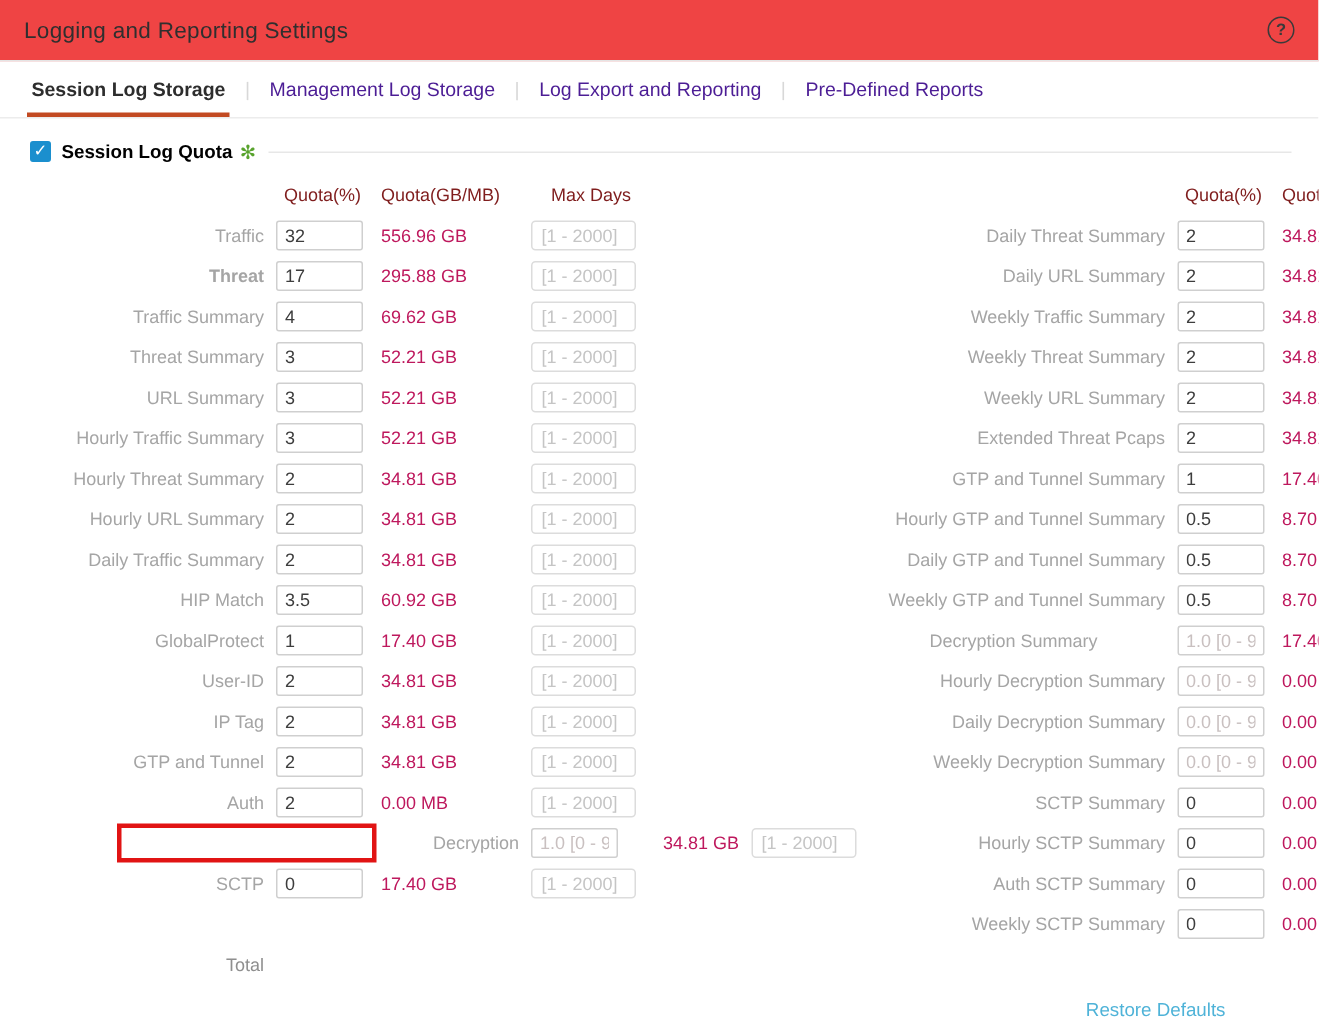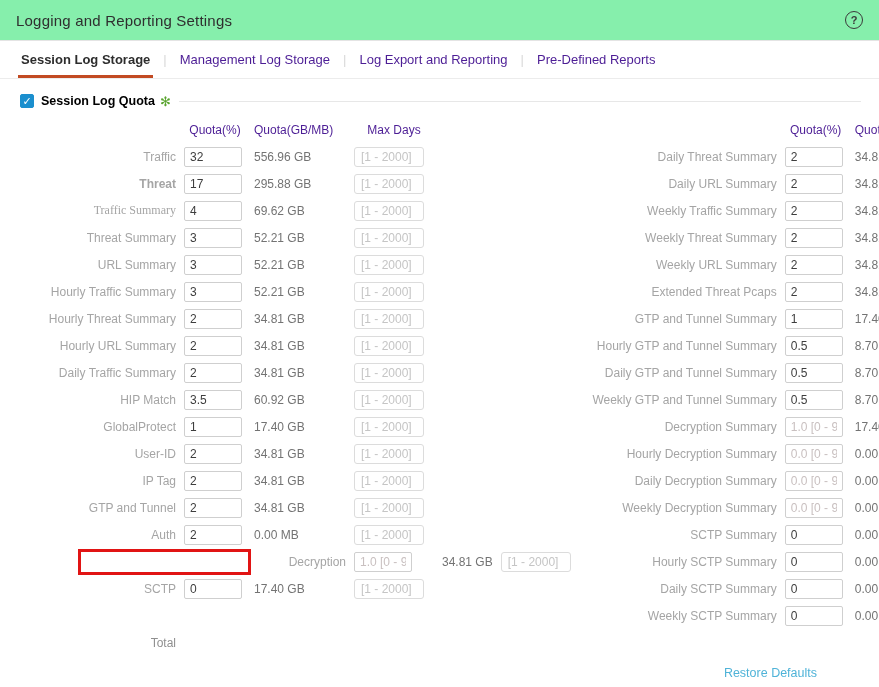--- a/index.html
+++ b/index.html
@@ -3,21 +3,21 @@
 <meta charset="utf-8">
 <style>
   * { box-sizing: border-box; }
   html,body { margin:0; padding:0; }
   body {
     width:879px; height:687px; background:#ffffff; overflow:hidden;
     font-family:"Liberation Sans", sans-serif;
   }
   
   .titlebar {
-    height:41px; background:#86efac; border-bottom:1px solid #e4e4e4;
+    height:41px; background:#ef4444; border-bottom:1px solid #e4e4e4;
     display:flex; align-items:center; justify-content:space-between; padding:0 16px;
   }
   .title { font-size:15px; color:#2f2f2f; font-weight:500; letter-spacing:.2px; }
   .help-icon {
     width:18px; height:18px; border:1.6px solid #3a3a3a; border-radius:50%;
     display:flex; align-items:center; justify-content:center;
     font-size:11px; font-weight:bold; color:#3a3a3a; cursor:pointer;
   }
   
   .tabbar {
@@ -37,29 +37,29 @@
     color:#fff; font-size:11px; line-height:13px; text-align:center; cursor:pointer; flex:0 0 auto;
   }
   .section-label { font-size:12.5px; font-weight:bold; color:#000000; margin:0 5px 0 7px; white-space:nowrap; }
   .gear { color:#58a32d; font-size:13px; line-height:1; margin-right:8px; }
   .legend-line { flex:1; height:1px; background:#e7e7e7; }
   
   .grids { display:flex; padding:6px 8px 0 26px; gap:4px; }
   .grid { display:grid; column-gap:8px; grid-auto-rows:27px; align-items:center; position:relative; }
   .grid.left  { grid-template-columns:150px 62px 92px 80px; }
   .grid.right { grid-template-columns:202px 62px 92px 80px; }
-  .col-head { font-size:12px; color:#4c1d95; align-self:center; white-space:nowrap; }
+  .col-head { font-size:12px; color:#7f1d1d; align-self:center; white-space:nowrap; }
   .col-head.c { text-align:center; }
   .row-label { font-size:12px; color:#a5a5a5; text-align:right; white-space:nowrap; overflow:hidden; }
   input.quota {
     width:58px; height:20px; border:1px solid #cfcfcf; border-radius:2px;
     font-size:12px; color:#3d3d3d; padding:0 5px; font-family:inherit; background:#fff;
   }
   input.quota::placeholder { color:#c9c0c0; }
-  .size { font-size:12px; color:#737373; white-space:nowrap; }
+  .size { font-size:12px; color:#be185d; white-space:nowrap; }
   input.maxdays {
     width:70px; height:20px; border:1px solid #dcdcdc; border-radius:3px;
     font-size:12px; color:#444; padding:0 6px; font-family:inherit; background:#fff;
   }
   input.maxdays::placeholder { color:#c5c5c5; }
   .red-box {
     grid-column:1 / 3; border:3px solid #e11414; height:26px;
     align-self:center; margin-left:52px; margin-right:-5px;
     pointer-events:none; z-index:2;
   }
@@ -99,21 +99,21 @@
     <div class="col-head">Quota(GB/MB)</div>
     <div class="col-head c">Max Days</div>
   <div class="row-label" style="grid-row: 2;">Traffic</div>
       <input class="quota" value="32" style="grid-row: 2;">
       <div class="size" style="grid-row: 2;">556.96 GB</div>
       <input class="maxdays" placeholder="[1 - 2000]" style="grid-row: 2;">
       <div class="row-label" style="grid-row: 3; font-weight: bold;">Threat</div>
       <input class="quota" value="17" style="grid-row: 3;">
       <div class="size" style="grid-row: 3;">295.88 GB</div>
       <input class="maxdays" placeholder="[1 - 2000]" style="grid-row: 3;">
-      <div class="row-label" style="grid-row: 4; font-family: Liberation Serif, serif;">Traffic Summary</div>
+      <div class="row-label" style="grid-row: 4;">Traffic Summary</div>
       <input class="quota" value="4" style="grid-row: 4;">
       <div class="size" style="grid-row: 4;">69.62 GB</div>
       <input class="maxdays" placeholder="[1 - 2000]" style="grid-row: 4;">
       <div class="row-label" style="grid-row: 5;">Threat Summary</div>
       <input class="quota" value="3" style="grid-row: 5;">
       <div class="size" style="grid-row: 5;">52.21 GB</div>
       <input class="maxdays" placeholder="[1 - 2000]" style="grid-row: 5;">
       <div class="row-label" style="grid-row: 6;">URL Summary</div>
       <input class="quota" value="3" style="grid-row: 6;">
       <div class="size" style="grid-row: 6;">52.21 GB</div>
@@ -197,39 +197,39 @@
       <div class="size" style="grid-row: 8;">17.40 GB</div>
       <div class="row-label" style="grid-row: 9;">Hourly GTP and Tunnel Summary</div>
       <input class="quota" value="0.5" style="grid-row: 9;">
       <div class="size" style="grid-row: 9;">8.70 GB</div>
       <div class="row-label" style="grid-row: 10;">Daily GTP and Tunnel Summary</div>
       <input class="quota" value="0.5" style="grid-row: 10;">
       <div class="size" style="grid-row: 10;">8.70 GB</div>
       <div class="row-label" style="grid-row: 11;">Weekly GTP and Tunnel Summary</div>
       <input class="quota" value="0.5" style="grid-row: 11;">
       <div class="size" style="grid-row: 11;">8.70 GB</div>
-      <div class="row-label" style="grid-row: 12;">Decryption Summary</div>
+      <div class="row-label" style="grid-row: 12; text-align: center;">Decryption Summary</div>
       <input class="quota" placeholder="1.0 [0 - 9" style="grid-row: 12;">
       <div class="size" style="grid-row: 12;">17.40 GB</div>
       <div class="row-label" style="grid-row: 13;">Hourly Decryption Summary</div>
       <input class="quota" placeholder="0.0 [0 - 9" style="grid-row: 13;">
       <div class="size" style="grid-row: 13;">0.00 MB</div>
       <div class="row-label" style="grid-row: 14;">Daily Decryption Summary</div>
       <input class="quota" placeholder="0.0 [0 - 9" style="grid-row: 14;">
       <div class="size" style="grid-row: 14;">0.00 MB</div>
       <div class="row-label" style="grid-row: 15;">Weekly Decryption Summary</div>
       <input class="quota" placeholder="0.0 [0 - 9" style="grid-row: 15;">
       <div class="size" style="grid-row: 15;">0.00 MB</div>
       <div class="row-label" style="grid-row: 16;">SCTP Summary</div>
       <input class="quota" value="0" style="grid-row: 16;">
       <div class="size" style="grid-row: 16;">0.00 MB</div>
       <div class="row-label" style="grid-row: 17;">Hourly SCTP Summary</div>
       <input class="quota" value="0" style="grid-row: 17;">
       <div class="size" style="grid-row: 17;">0.00 MB</div>
-      <div class="row-label" style="grid-row: 18;">Daily SCTP Summary</div>
+      <div class="row-label" style="grid-row: 18;">Auth SCTP Summary</div>
       <input class="quota" value="0" style="grid-row: 18;">
       <div class="size" style="grid-row: 18;">0.00 MB</div>
       <div class="row-label" style="grid-row: 19;">Weekly SCTP Summary</div>
       <input class="quota" value="0" style="grid-row: 19;">
       <div class="size" style="grid-row: 19;">0.00 MB</div>
     </div>
 </div>
 
 <div class="footer">
   <div class="restore-link">Restore Defaults</div>

